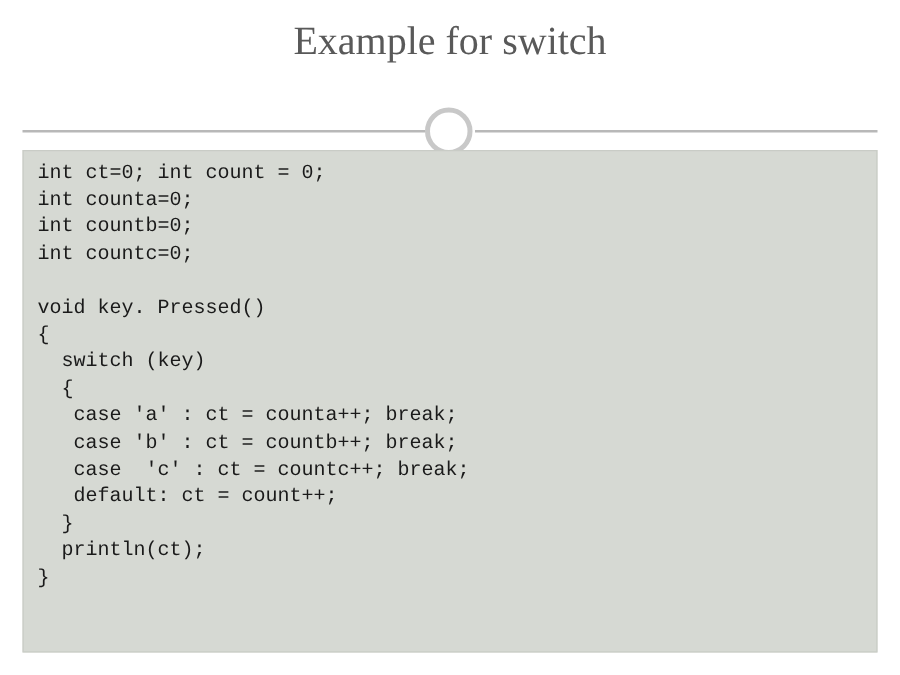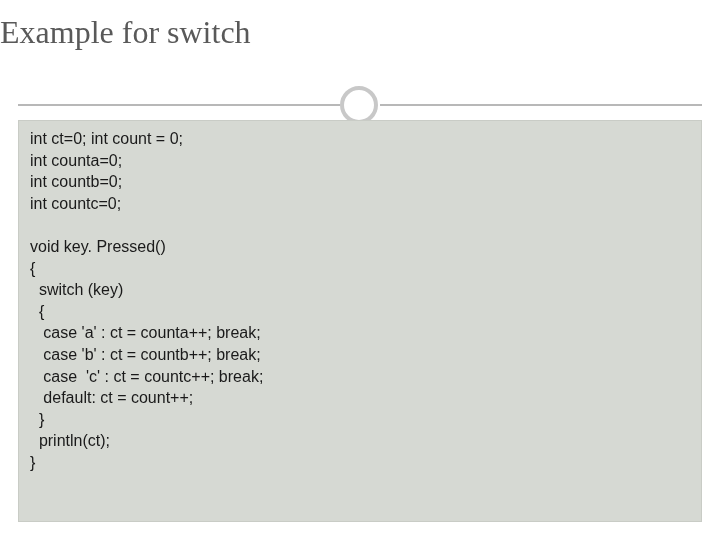--- a/index.html
+++ b/index.html
@@ -15,21 +15,21 @@
     position: relative;
     width: 720px;
     height: 540px;
     box-sizing: border-box;
   }
   .title {
     position: absolute;
     top: 14px;
     left: 0;
     width: 720px;
-    text-align: left;
+    text-align: center;
     font-size: 32px;
     color: #595959;
     font-weight: 400;
   }
   .divider-line-left {
     position: absolute;
     top: 104px;
     left: 18px;
     width: 322px;
     height: 0;
@@ -64,21 +64,21 @@
     border: 1px solid #c9ccc6;
     box-sizing: border-box;
   }
   .code {
     position: absolute;
     top: 128px;
     left: 30px;
     font-size: 16px;
     line-height: 1.35;
     color: #1a1a1a;
-    font-family: Liberation Sans, sans-serif;
+    font-family: Liberation Mono, monospace;
     white-space: pre;
   }
 </style>
 </head>
 <body>
 
 <div class="slide">
 
   <div class="title">Example for switch</div>
 

